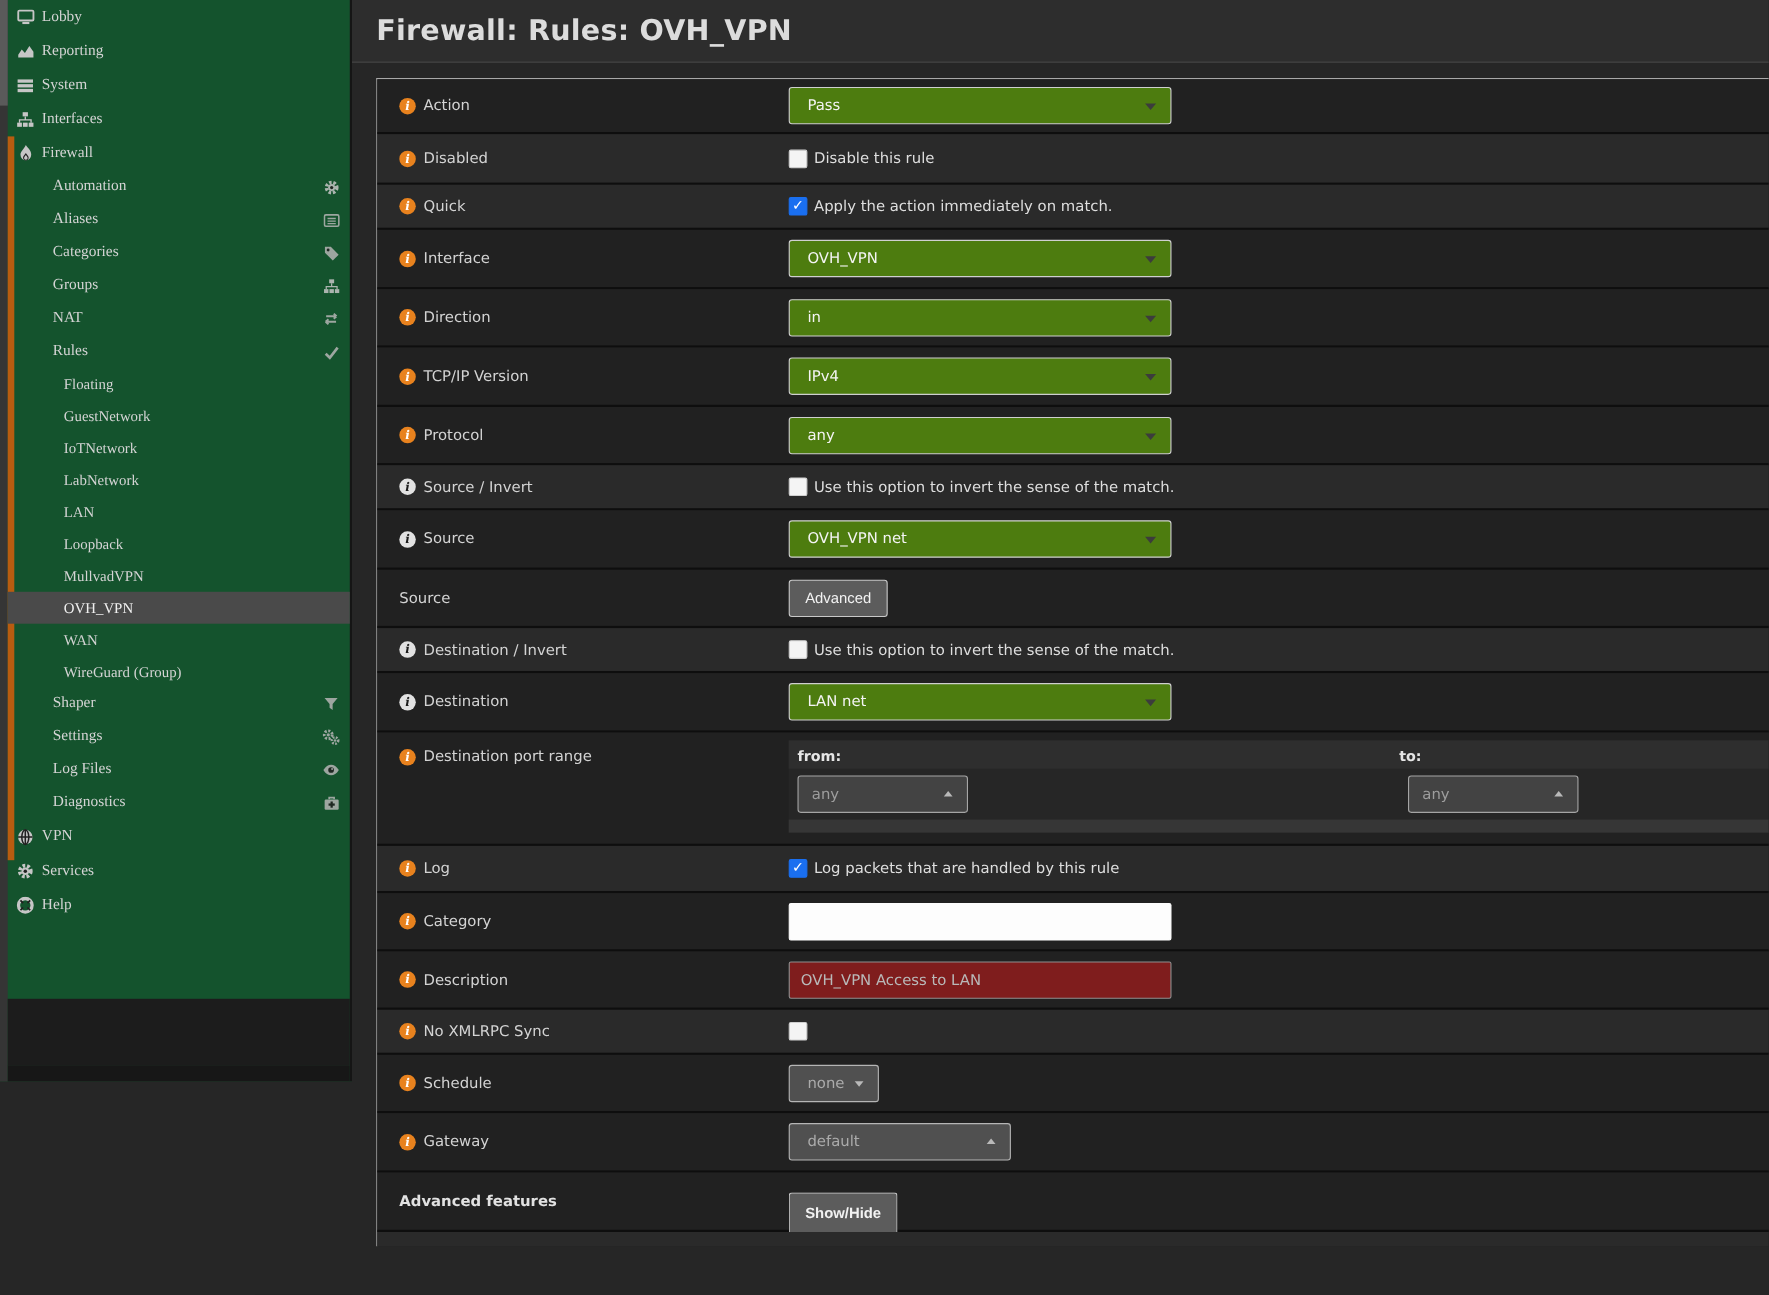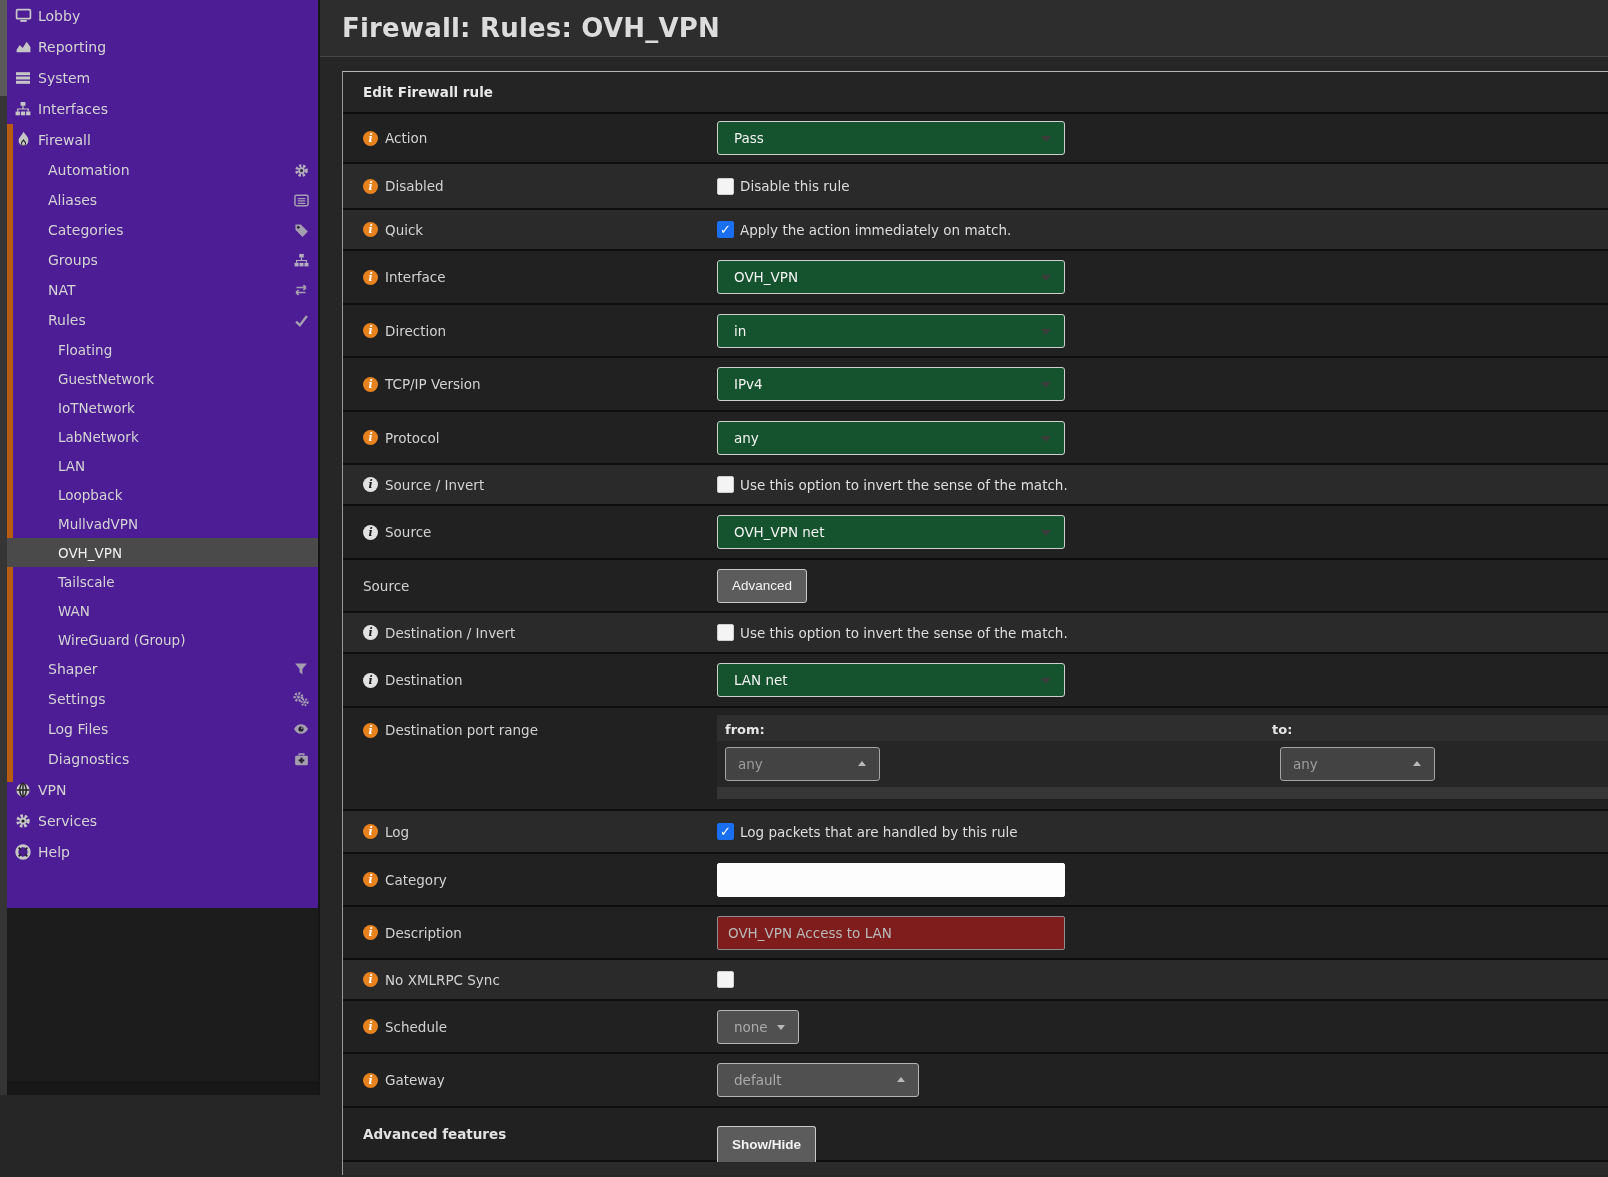--- a/index.html
+++ b/index.html
@@ -1,19 +1,19 @@
 <!DOCTYPE html>
 <html><head>
 <meta charset="utf-8">
 <style>
   html,body{margin:0;padding:0;background:#262626;}
   body{width:1608px;height:1177px;overflow:hidden;font-family:"DejaVu Sans","Liberation Sans",sans-serif;position:relative;}
 
   
-  .sidebar{position:absolute;left:0;top:0;width:320px;height:1095px;background:#4c1d95;border-right:2px solid #151515;box-sizing:border-box;}
+  .sidebar{position:absolute;left:0;top:0;width:320px;height:983px;background:#14532d;border-right:2px solid #151515;box-sizing:border-box;font-family:Liberation Serif, serif;}
   .sb-scroll-track{position:absolute;left:0;top:0;width:7px;height:100%;background:#353535;}
   .sb-scroll-thumb{position:absolute;left:0;top:0;width:7px;height:96px;background:#5a5a5a;}
   .sb-accent{position:absolute;left:7px;top:124px;width:6px;height:658px;background:#b85c10;}
   .sb-menu{position:absolute;left:7px;top:0;right:0;}
   .sb-item{position:relative;display:flex;align-items:center;color:#d4d4d4;font-size:14px;cursor:pointer;}
   .sb-item.l0{height:31px;padding-left:31px;}
   .sb-item.l1{height:30px;padding-left:41px;}
   .sb-item.l2{height:29px;padding-left:51px;font-size:13.5px;}
   .sb-item.selected{background:#4a4a4a;color:#f0f0f0;}
   .sb-licon{position:absolute;left:7px;top:50%;transform:translateY(-50%);width:18px;height:18px;display:flex;align-items:center;justify-content:center;}
@@ -35,21 +35,21 @@
   .rowlabel{width:374px;min-width:374px;box-sizing:border-box;padding-left:20px;display:flex;align-items:center;gap:7px;color:#d3d3d3;font-size:13.5px;}
   .rowlabel.bold{font-weight:bold;color:#e2e2e2;}
   .h50{height:50px}.h46{height:46px}.h41{height:41px}.h43{height:43px}
   .h53{height:53px}.h54{height:54px}.h103{height:103px}.h13{height:13px;border-bottom:none;}
 
   .info{width:15px;height:15px;min-width:15px;border-radius:50%;display:inline-flex;align-items:center;justify-content:center;font:italic bold 11px "DejaVu Serif",serif;}
   .info.orange{background:#e8821e;color:#fff;}
   .info.white{background:#e2e2e2;color:#1c1c1c;}
 
   
-  .select{width:348px;height:34px;box-sizing:border-box;background:#14532d;border:1px solid #cfcfcf;border-radius:3px;display:flex;align-items:center;color:#f4f4f4;font-size:13.5px;padding-left:16px;position:relative;cursor:pointer;}
+  .select{width:348px;height:34px;box-sizing:border-box;background:#4d7c0f;border:1px solid #cfcfcf;border-radius:3px;display:flex;align-items:center;color:#f4f4f4;font-size:13.5px;padding-left:16px;position:relative;cursor:pointer;}
   .caret-dn{position:absolute;right:13px;top:50%;margin-top:-2px;width:0;height:0;border-left:5px solid transparent;border-right:5px solid transparent;border-top:6px solid #3c3c3c;}
   .select.dim{background:#505050;border-color:#b5b5b5;color:#ababab;}
   .select.dim .caret-dn{border-top-color:#b9b9b9;border-left-width:4px;border-right-width:4px;border-top-width:5px;}
   .caret-up{position:absolute;right:13px;top:50%;margin-top:-3px;width:0;height:0;border-left:4px solid transparent;border-right:4px solid transparent;border-bottom:5px solid #b9b9b9;}
   .w82{width:82px}.w202{width:202px}.w155{width:155px}
 
   .cbox{width:17px;height:17px;min-width:17px;background:#f4f4f4;border:1px solid #cfcfcf;border-radius:2px;box-sizing:border-box;cursor:pointer;}
   .cbox.checked{background:#1a6ff0;border-color:#1a6ff0;display:flex;align-items:center;justify-content:center;color:#fff;font-size:13px;font-weight:bold;line-height:1;}
   .cbtext{margin-left:6px;color:#dedede;font-size:13.5px;}
 
@@ -279,23 +279,20 @@
     <div class="sb-item l2">
         <span>Loopback</span>
       </div>
     <div class="sb-item l2">
         <span>MullvadVPN</span>
       </div>
     <div class="sb-item l2 selected">
         <span>OVH_VPN</span>
       </div>
     <div class="sb-item l2">
-        <span>Tailscale</span>
-      </div>
-    <div class="sb-item l2">
         <span>WAN</span>
       </div>
     <div class="sb-item l2">
         <span>WireGuard (Group)</span>
       </div>
     <div class="sb-item l1">
         <span>Shaper</span>
         <span class="sb-ricon">
           <svg class="icon-svg" width="14" height="14" viewBox="0 0 16 16">
             <use href="#i-funnel"></use>
@@ -352,23 +349,20 @@
       </div>
   </div>
 </nav>
 
 <div class="main">
   <div class="titlebar">
     <h1>Firewall: Rules: OVH_VPN</h1>
   </div>
 
   <div class="panel">
-    <div class="panel-hdr">
-      <span>Edit Firewall rule</span>
-    </div>
 
     <div class="row h50">
       <div class="rowlabel">
           <span class="info orange">i</span>
           <span>Action</span>
         </div>
       <div class="select">
           <span>Pass</span>
           <span class="caret-dn"></span>
         </div>

